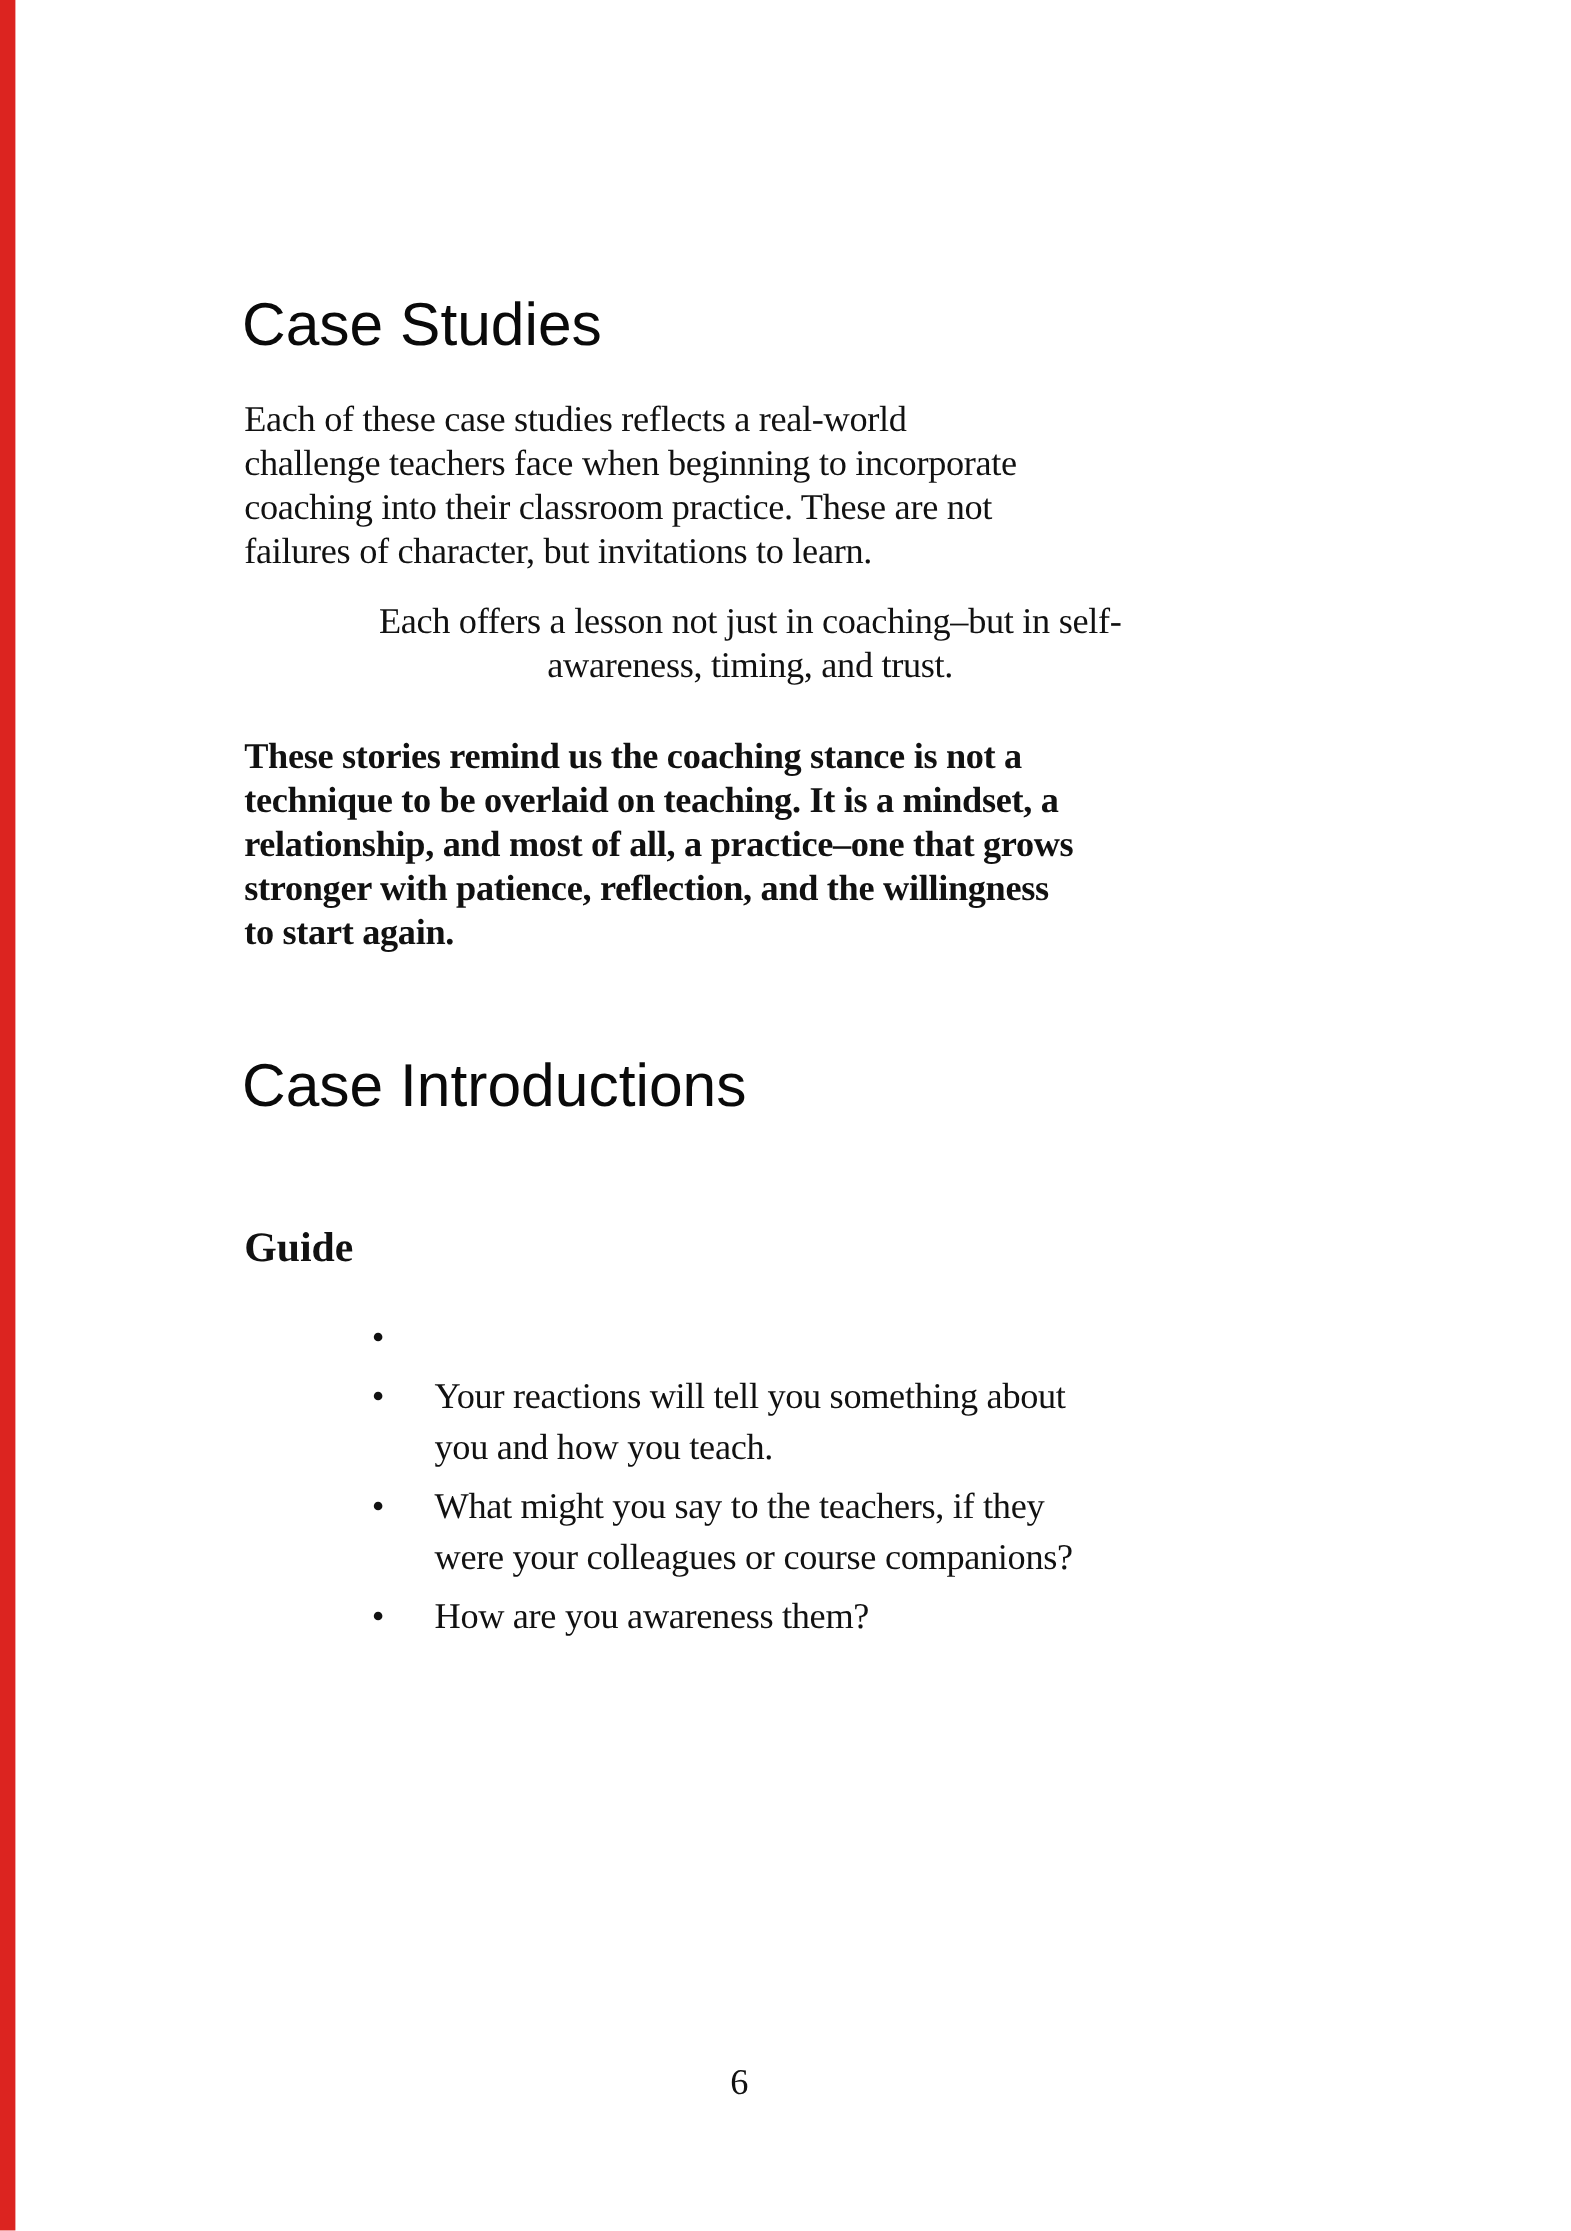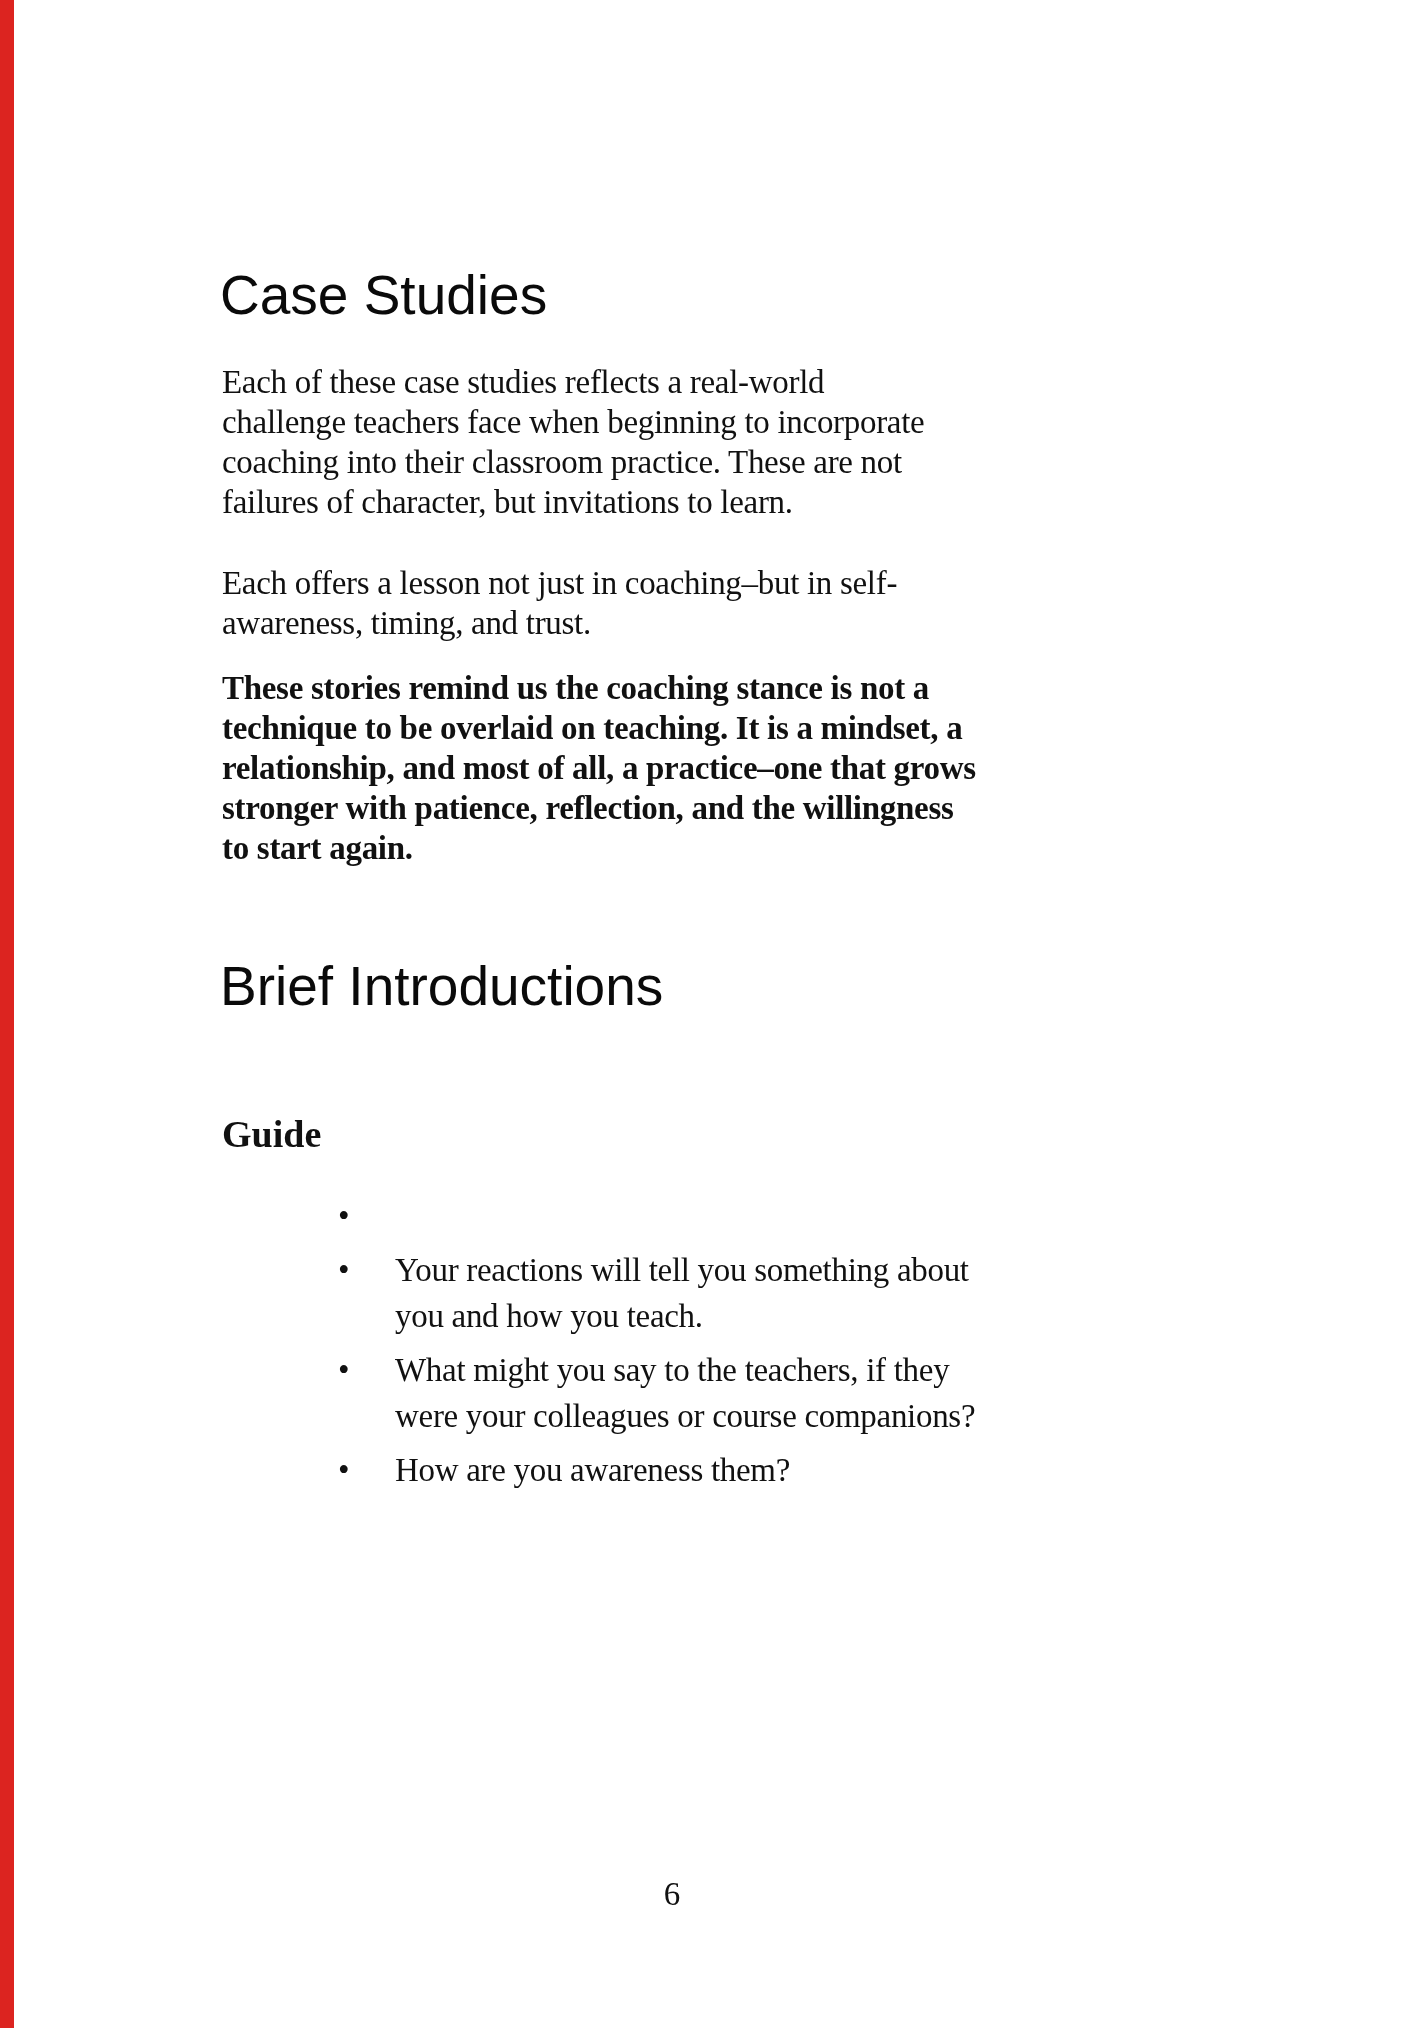--- a/index.html
+++ b/index.html
@@ -41,21 +41,21 @@
     left: 222px;
     width: 920px;
     font-family: "Liberation Serif", "DejaVu Serif", serif;
     font-size: 33px;
     line-height: 40px;
     letter-spacing: -0.3px;
     color: #111111;
     white-space: nowrap;
   }
   #para-1 { top: 362px; }
-  #para-2 { top: 563px; }
+  #para-2 { top: 545px; text-align: center; }
   #para-3 { top: 668px; font-weight: bold; }
   .subheading {
     position: absolute;
     left: 222px;
     top: 1114px;
     font-family: "Liberation Serif", "DejaVu Serif", serif;
     font-size: 38px;
     font-weight: 700;
     line-height: 40px;
     color: #111111;
@@ -104,21 +104,21 @@
   <div class="accent-bar"></div>
 
   <div class="h-sans" id="heading-1">Case Studies</div>
 
   <div class="para" id="para-1">Each of these case studies reflects a real-world<br>challenge teachers face when beginning to incorporate<br>coaching into their classroom practice. These are not<br>failures of character, but invitations to learn.</div>
 
   <div class="para" id="para-2">Each offers a lesson not just in coaching–but in self-<br>awareness, timing, and trust.</div>
 
   <div class="para" id="para-3">These stories remind us the coaching stance is not a<br>technique to be overlaid on teaching. It is a mindset, a<br>relationship, and most of all, a practice–one that grows<br>stronger with patience, reflection, and the willingness<br>to start again.</div>
 
-  <div class="h-sans" id="heading-2">Brief Introductions</div>
+  <div class="h-sans" id="heading-2">Case Introductions</div>
 
   <div class="subheading">Guide</div>
 
   <div class="bullet-list">
     <div class="bullet-item">
       <span class="bullet-marker">•</span>
     </div>
     <div class="bullet-item">
       <span class="bullet-marker">•</span>
       <span class="bullet-text">Your reactions will tell you something about<br>you and how you teach.</span>

